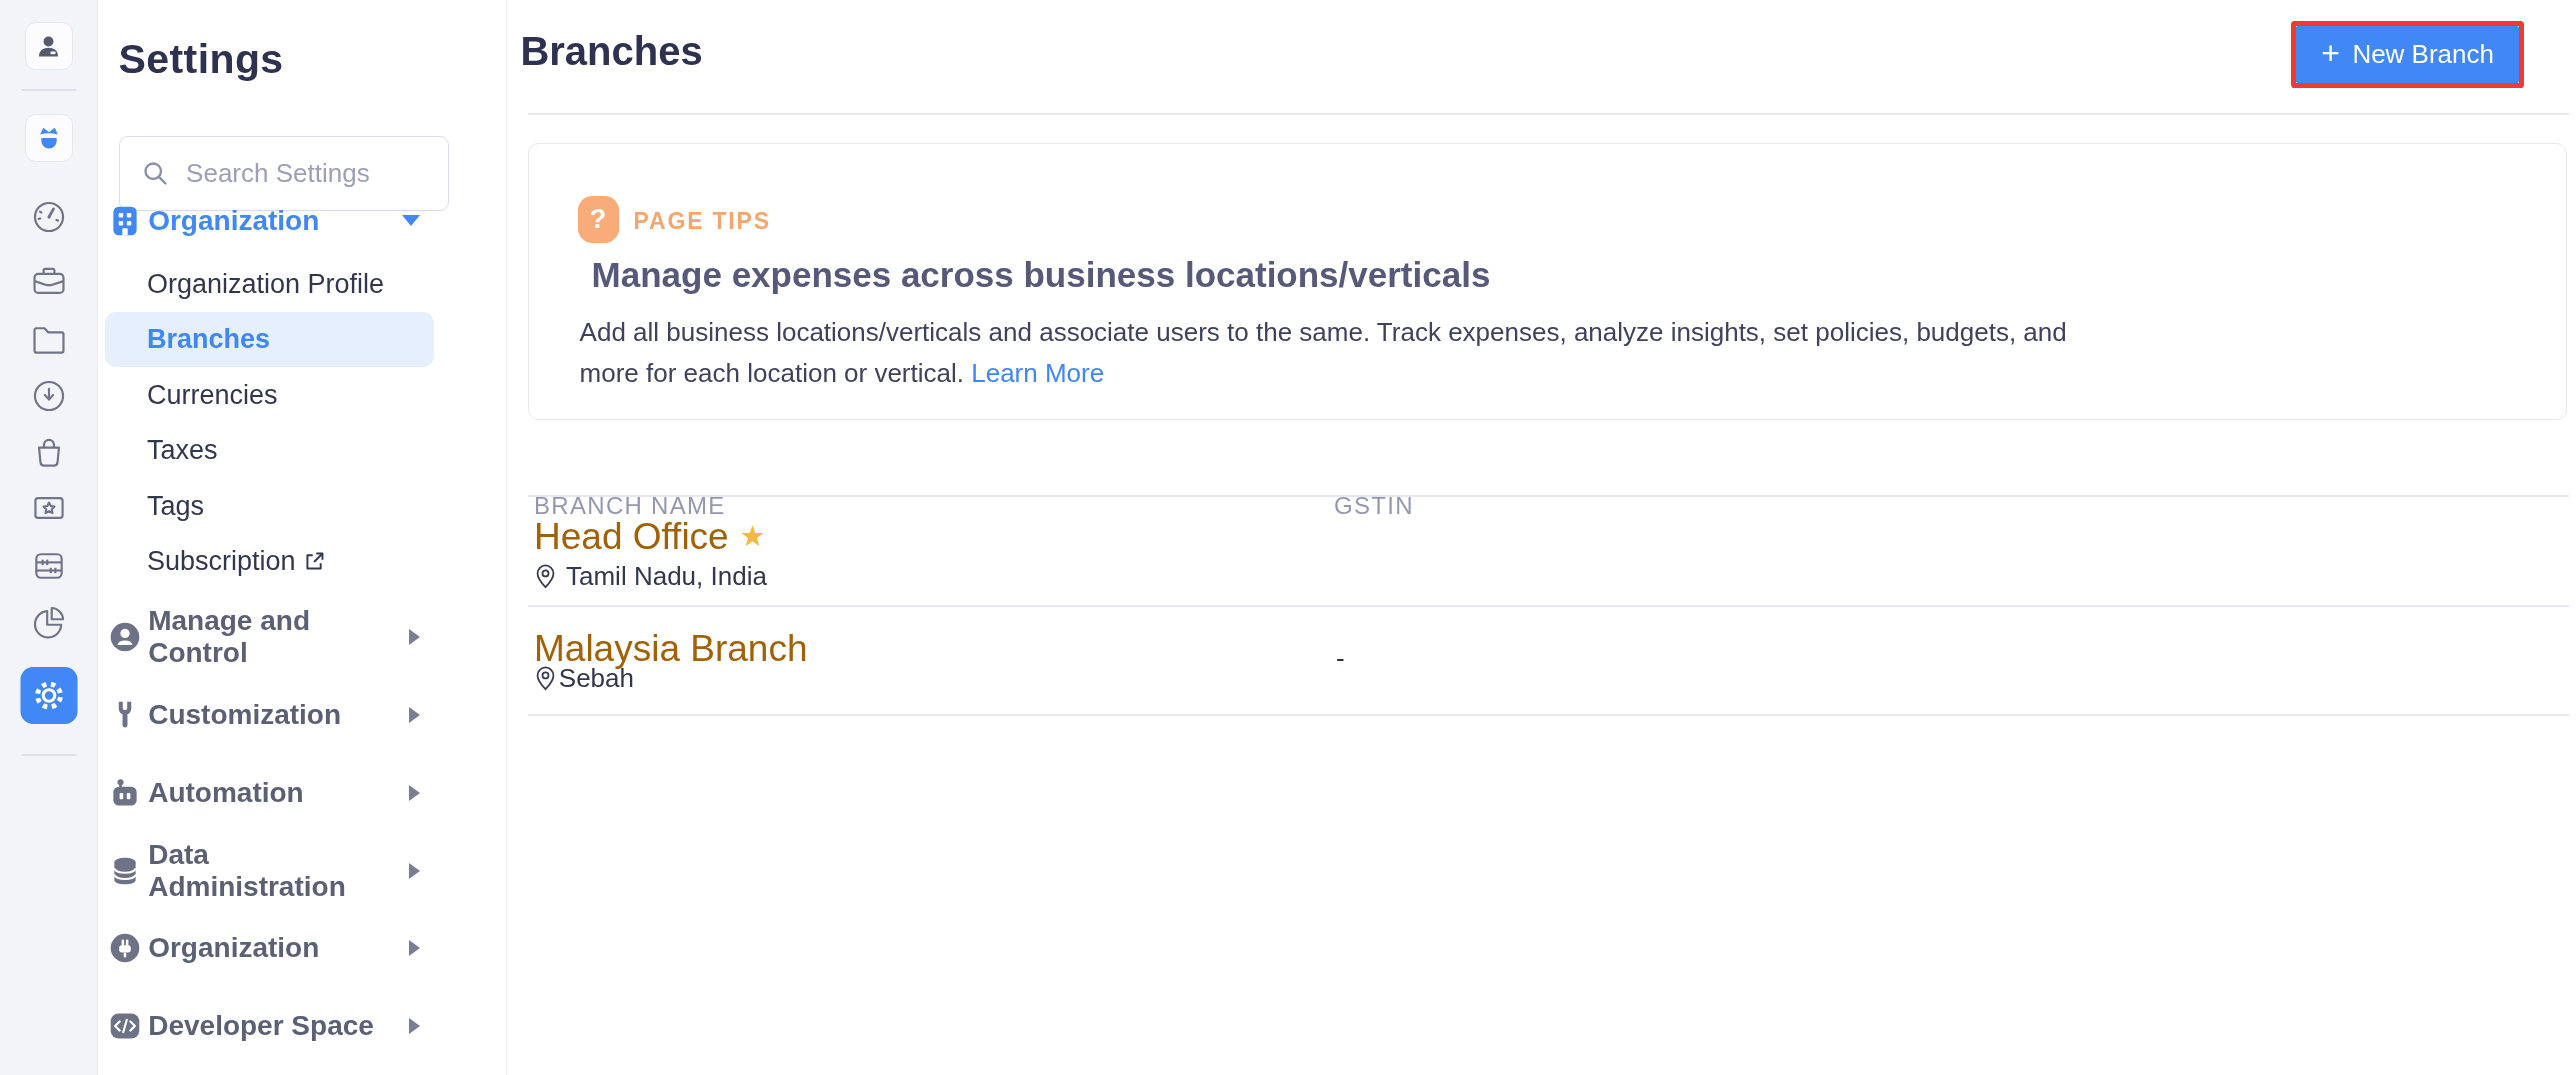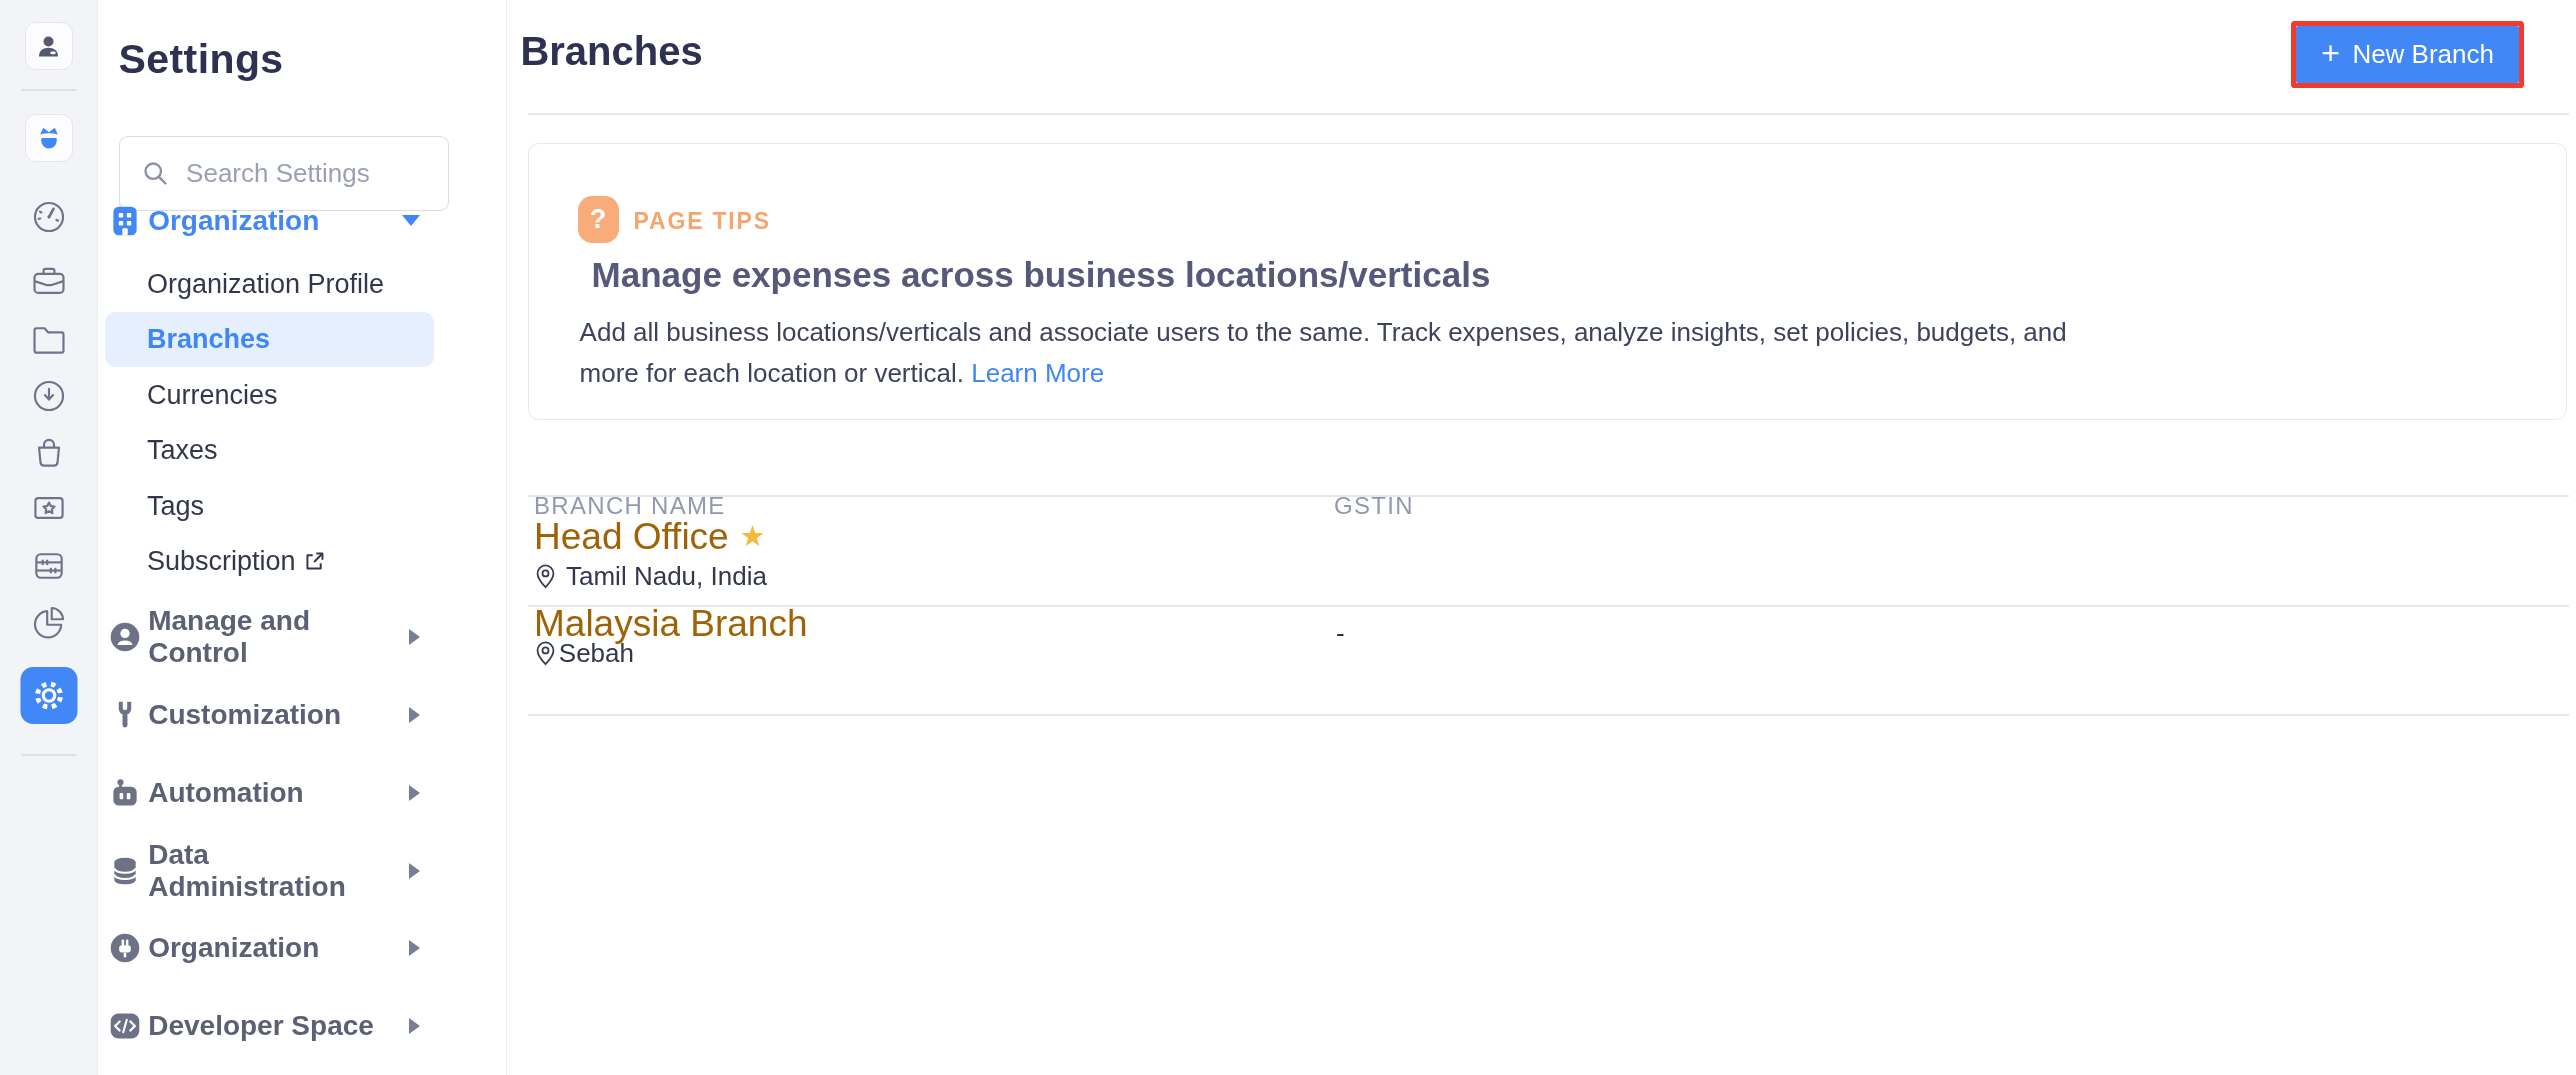--- a/index.html
+++ b/index.html
@@ -413,21 +413,21 @@
           <path d="M13 27 C13 27 4 17.5 4 11.5 A9 9 0 0 1 22 11.5 C22 17.5 13 27 13 27 Z"></path>
           <circle cx="13" cy="11.5" r="3.4"></circle>
         </svg>
         <span>Tamil Nadu, India</span>
       </div>
       <span class="gstin-cell" style="top:34px"></span>
     </div>
 
     <div class="hline" style="top:605px"></div>
 
-    <div class="trow" style="top:579px;height:132px">
+    <div class="trow" style="top:604px;height:132px">
       <div class="branch-line" style="top:24px">
         <a class="branch-link">Malaysia Branch</a>
       </div>
       <div class="loc-line" style="top:59px;gap:1.8px">
         <svg width="23" height="27" viewBox="0 0 26 30" fill="none" stroke="#383C52" stroke-width="2">
           <path d="M13 27 C13 27 4 17.5 4 11.5 A9 9 0 0 1 22 11.5 C22 17.5 13 27 13 27 Z"></path>
           <circle cx="13" cy="11.5" r="3.4"></circle>
         </svg>
         <span>Sebah</span>
       </div>

